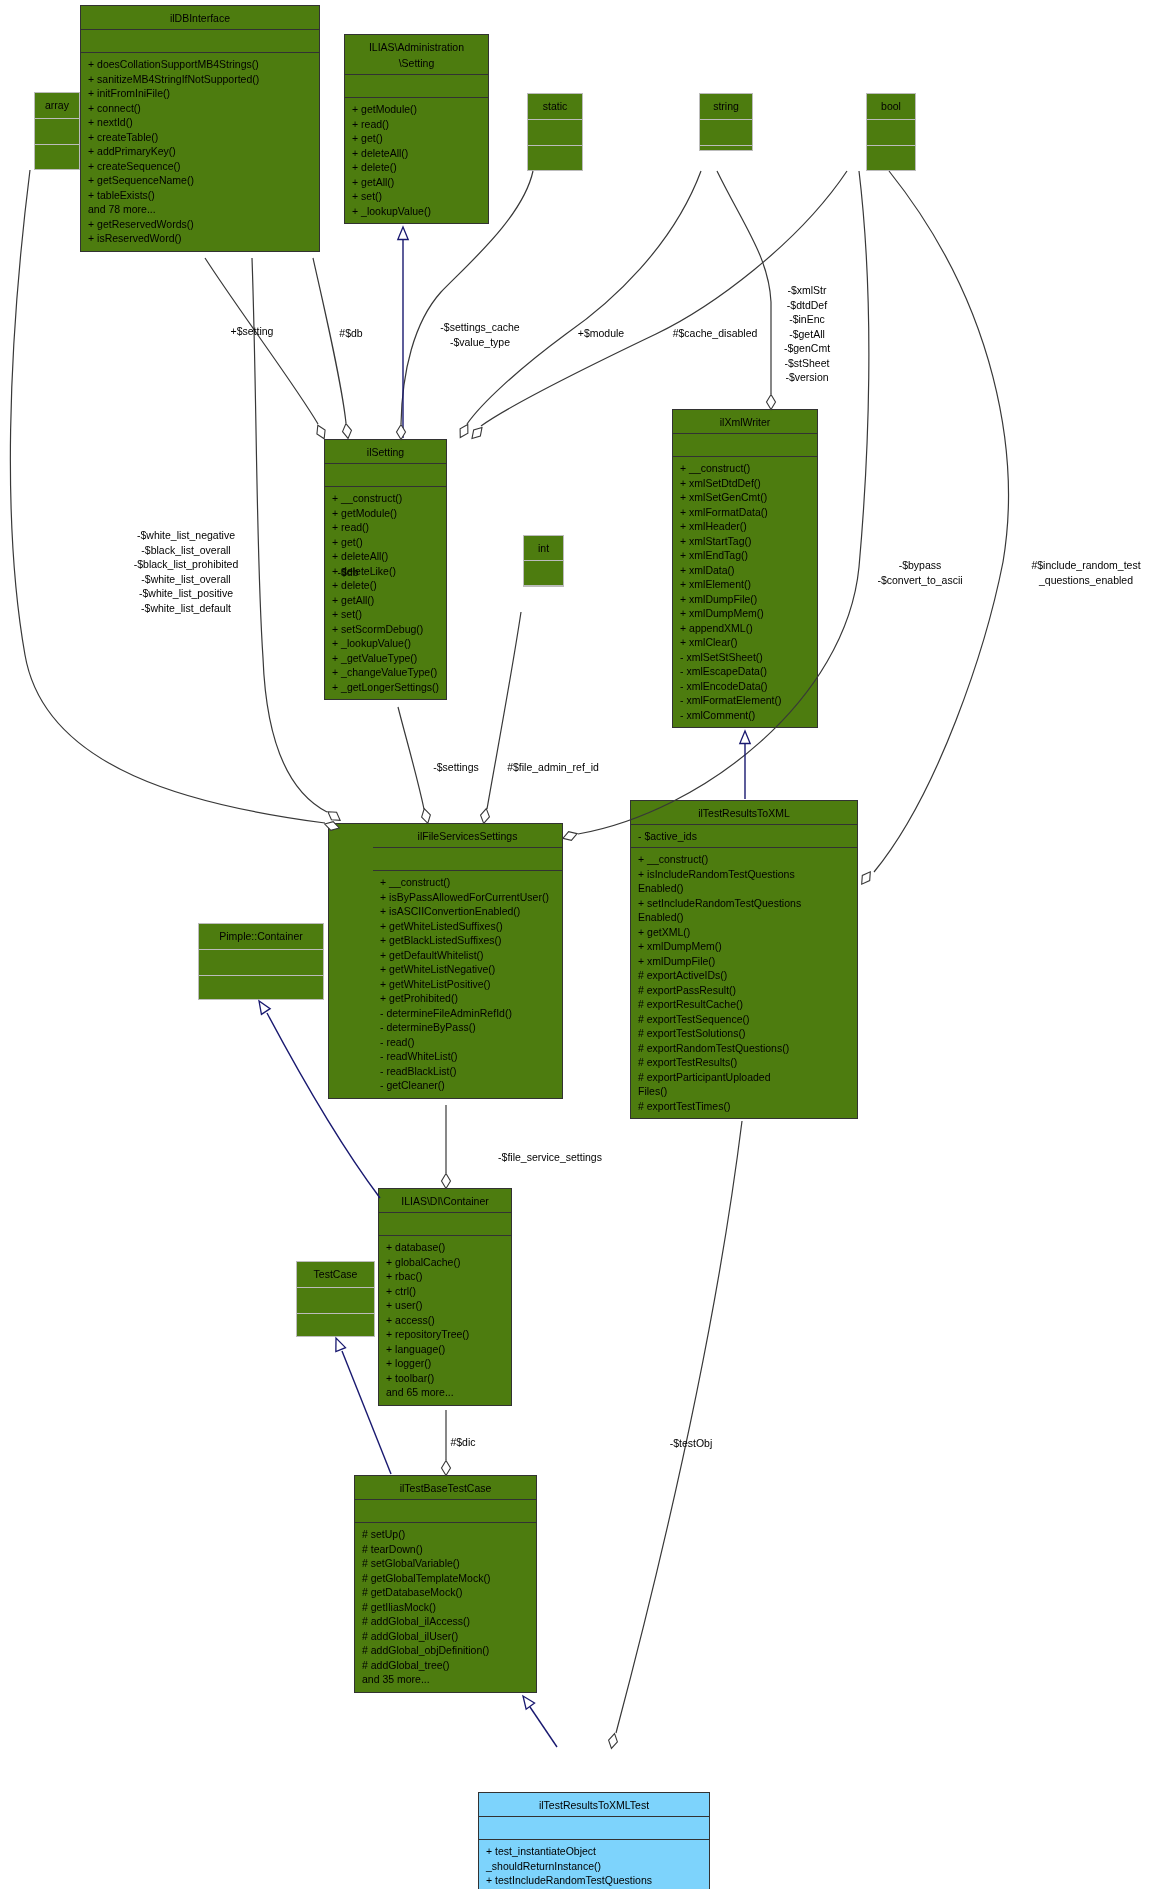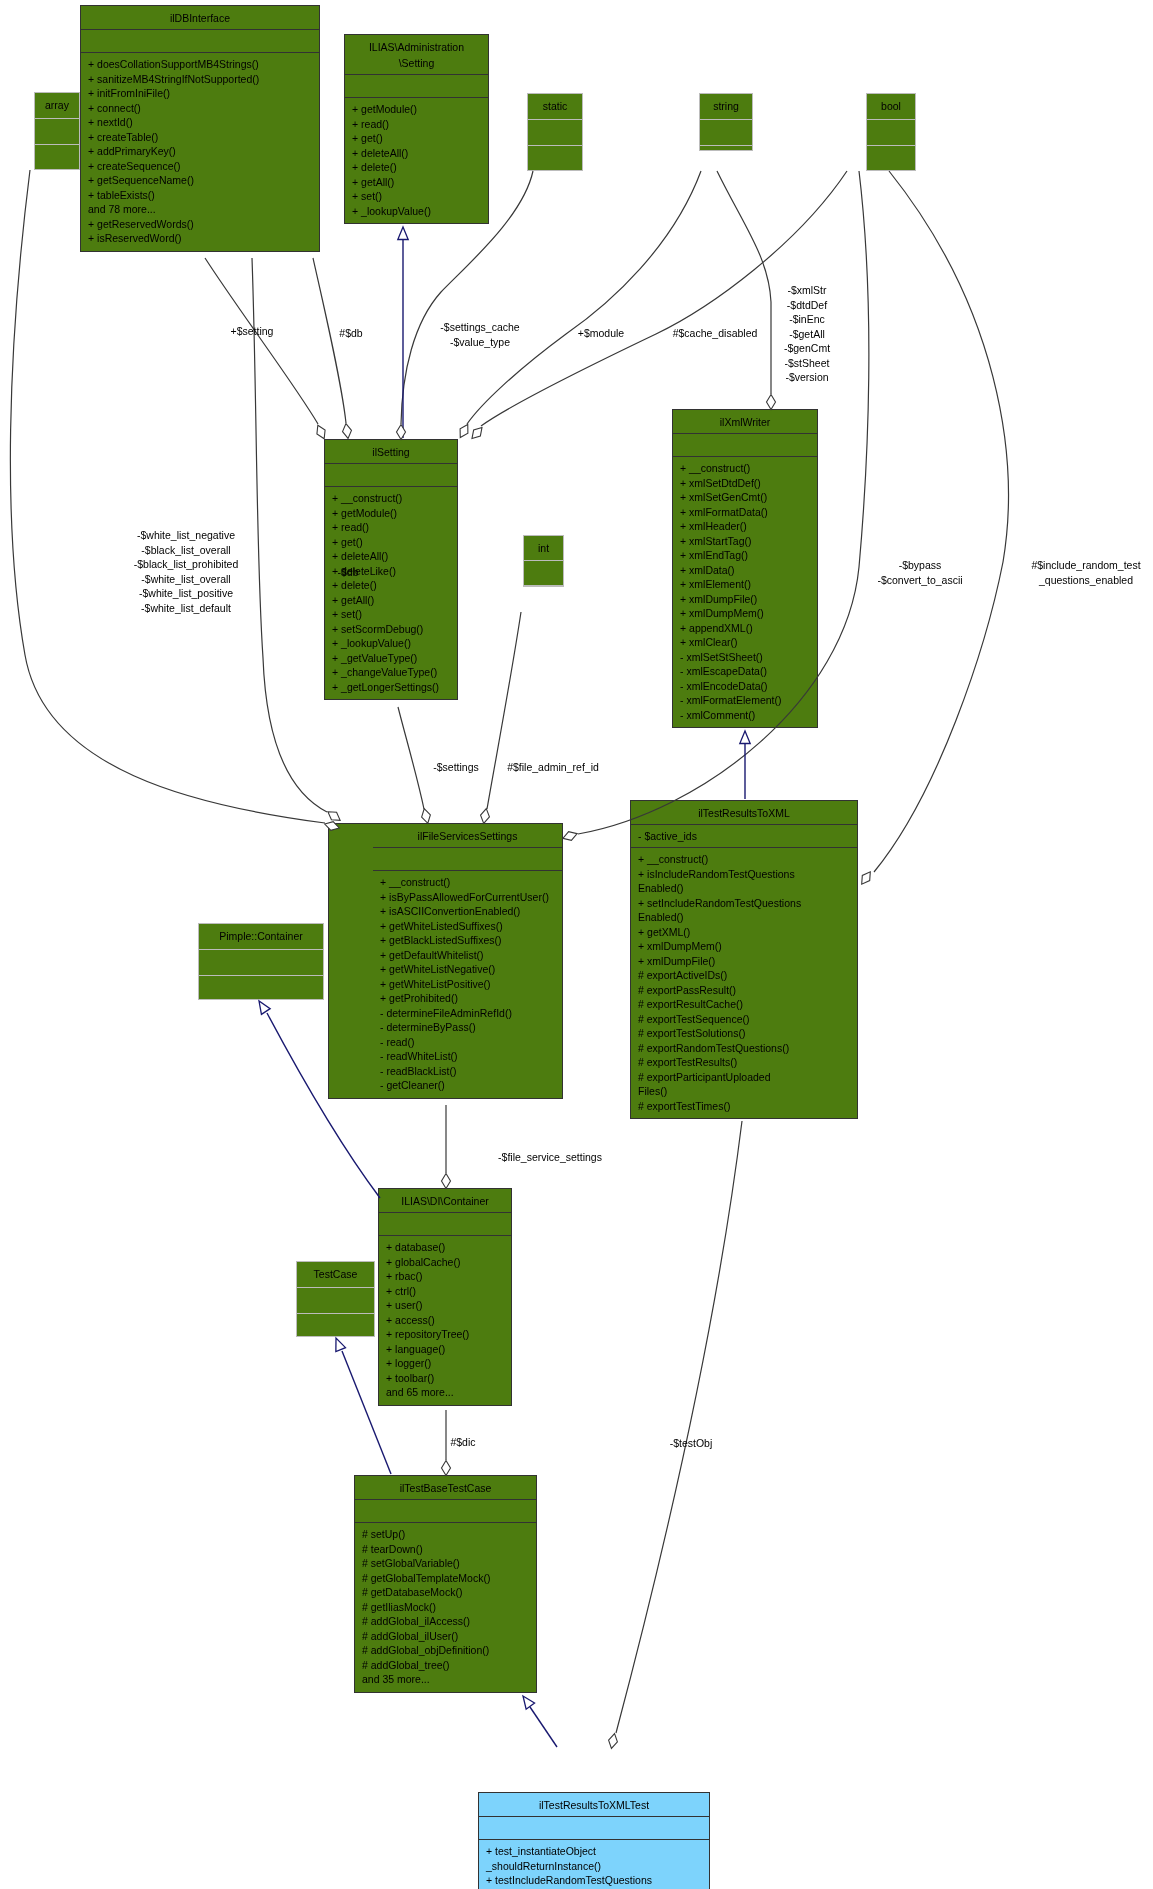--- a/index.html
+++ b/index.html
@@ -131,21 +131,21 @@
       <div class="r r1"></div>
       <div class="r r2"></div>
     </div>
     <div class="cls type" style="left: 845px; top: 93px; width: 50px; height: 78px;">
       <div class="t">
         <div>bool</div>
       </div>
       <div class="r r1"></div>
       <div class="r r2"></div>
     </div>
-    <div class="cls" style="left: 324px; top: 439px; width: 134px;">
+    <div class="cls" style="left: 324px; top: 439px; width: 123px;">
       <div class="t">
         <div>ilSetting</div>
       </div>
       <div class="a"></div>
       <div class="m">
         <div>+ __construct()</div>
         <div>+ getModule()</div>
         <div>+ read()</div>
         <div>+ get()</div>
         <div>+ deleteAll()</div>

